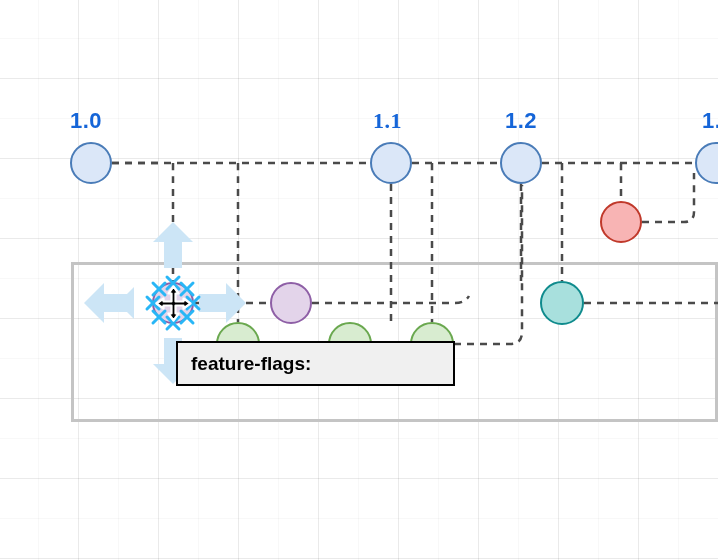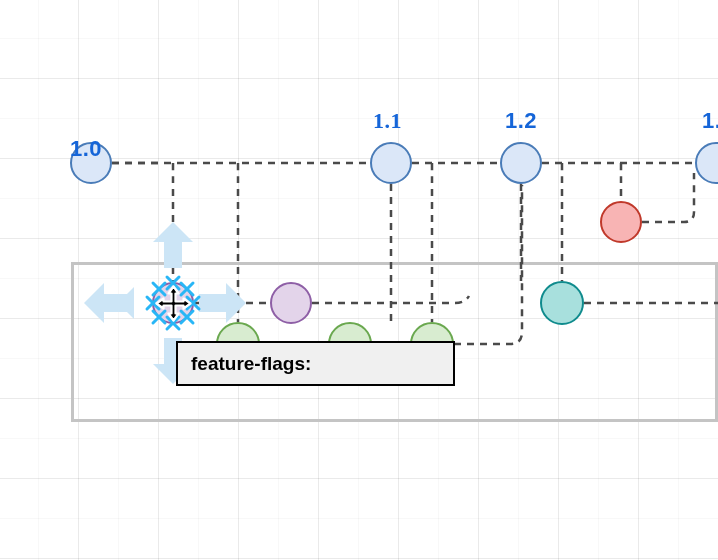--- a/index.html
+++ b/index.html
@@ -107,21 +107,21 @@
   <div class="node" style="left:695px;top:142px;width:42px;height:42px;background:#dbe7f8;border:2.5px solid #4a7cb8;"></div>
 
   <div class="node" style="left:600px;top:201px;width:42px;height:42px;background:#f8b4b4;border:2.5px solid #c0392b;"></div>
   <div class="node" style="left:540px;top:281px;width:44px;height:44px;background:#a8e0dd;border:2.5px solid #0f8b8d;"></div>
   <div class="node" style="left:270px;top:282px;width:42px;height:42px;background:#e3d4ea;border:2.5px solid #8e5fa6;"></div>
 
   <div class="node" style="left:216px;top:322px;width:44px;height:44px;background:#d8ecd0;border:2.5px solid #6aa84f;"></div>
   <div class="node" style="left:328px;top:322px;width:44px;height:44px;background:#d8ecd0;border:2.5px solid #6aa84f;"></div>
   <div class="node" style="left:410px;top:322px;width:44px;height:44px;background:#d8ecd0;border:2.5px solid #6aa84f;"></div>
 
-  <div class="vlabel" style="left:70px;top:108px;margin-top:28px;">1.0</div>
+  <div class="vlabel" style="left:70px;top:108px;">1.0</div>
   <div class="vlabel" style="left:373px;top:108px;font-family:Liberation Serif, serif;">1.1</div>
   <div class="vlabel" style="left:505px;top:108px;">1.2</div>
   <div class="vlabel" style="left:702px;top:108px;">1.</div>
 
   <svg class="layer" viewBox="0 0 718 560">
     <g fill="#cce5f6">
 
       <path d="M118,303 L134,287 L134,296 L127,296 L127,310 L134,310 L134,319 Z
                                             M118,303 L134,287 L134,319 Z"></path>
       <path d="M84,303 L104,283 L104,294 L131,294 L131,312 L104,312 L104,323 Z"></path>

